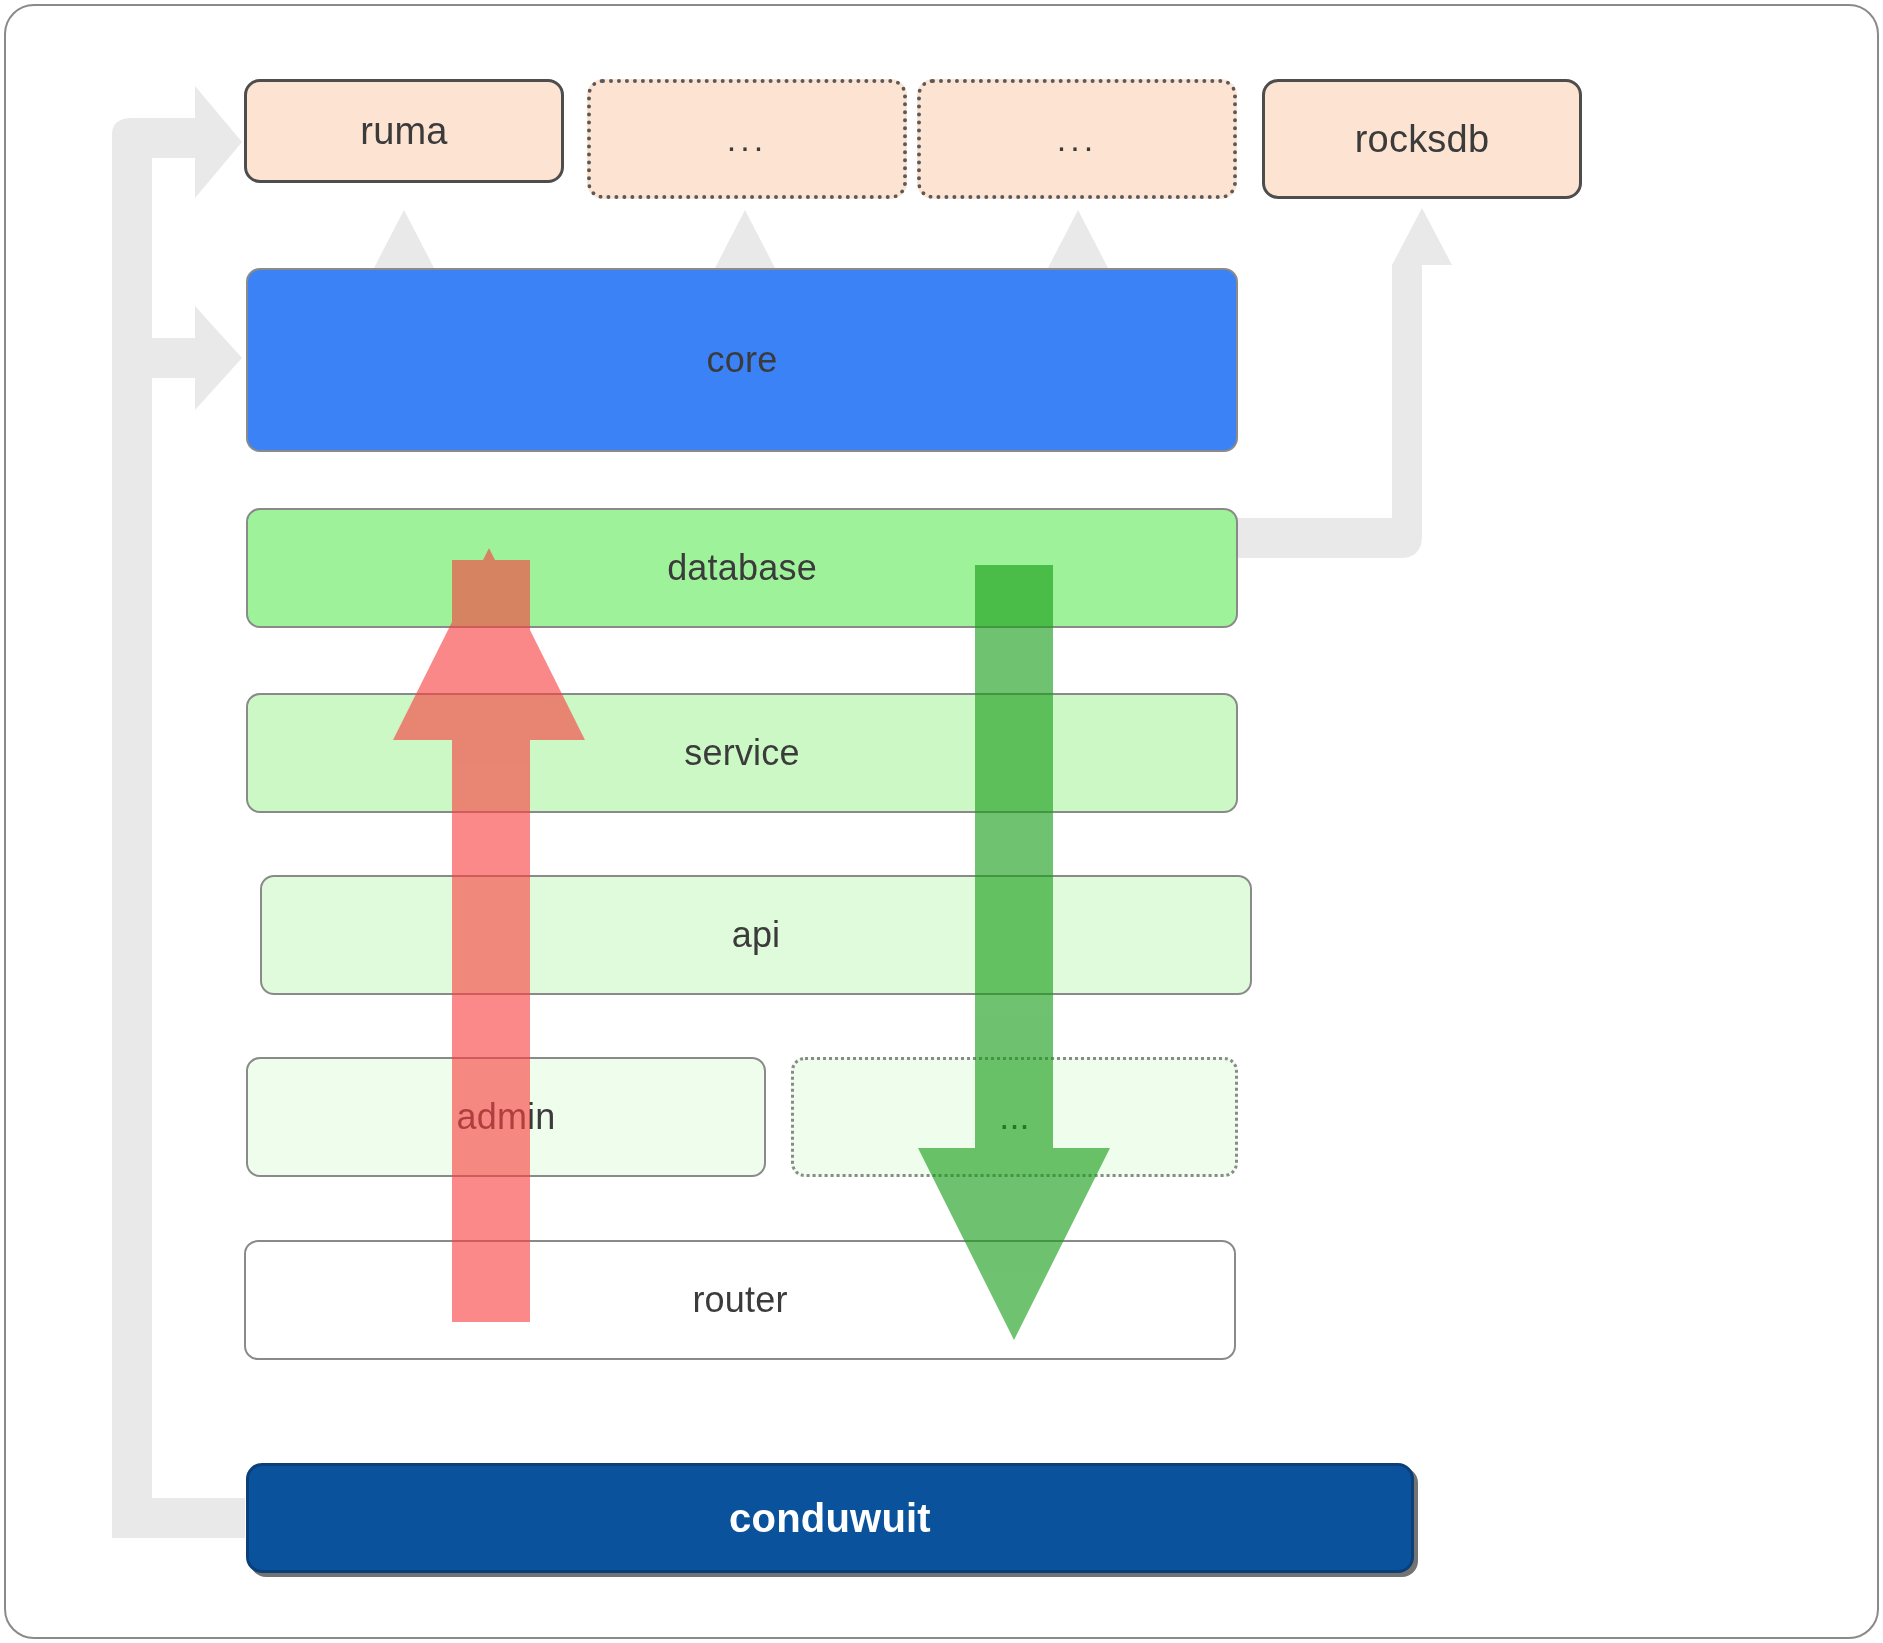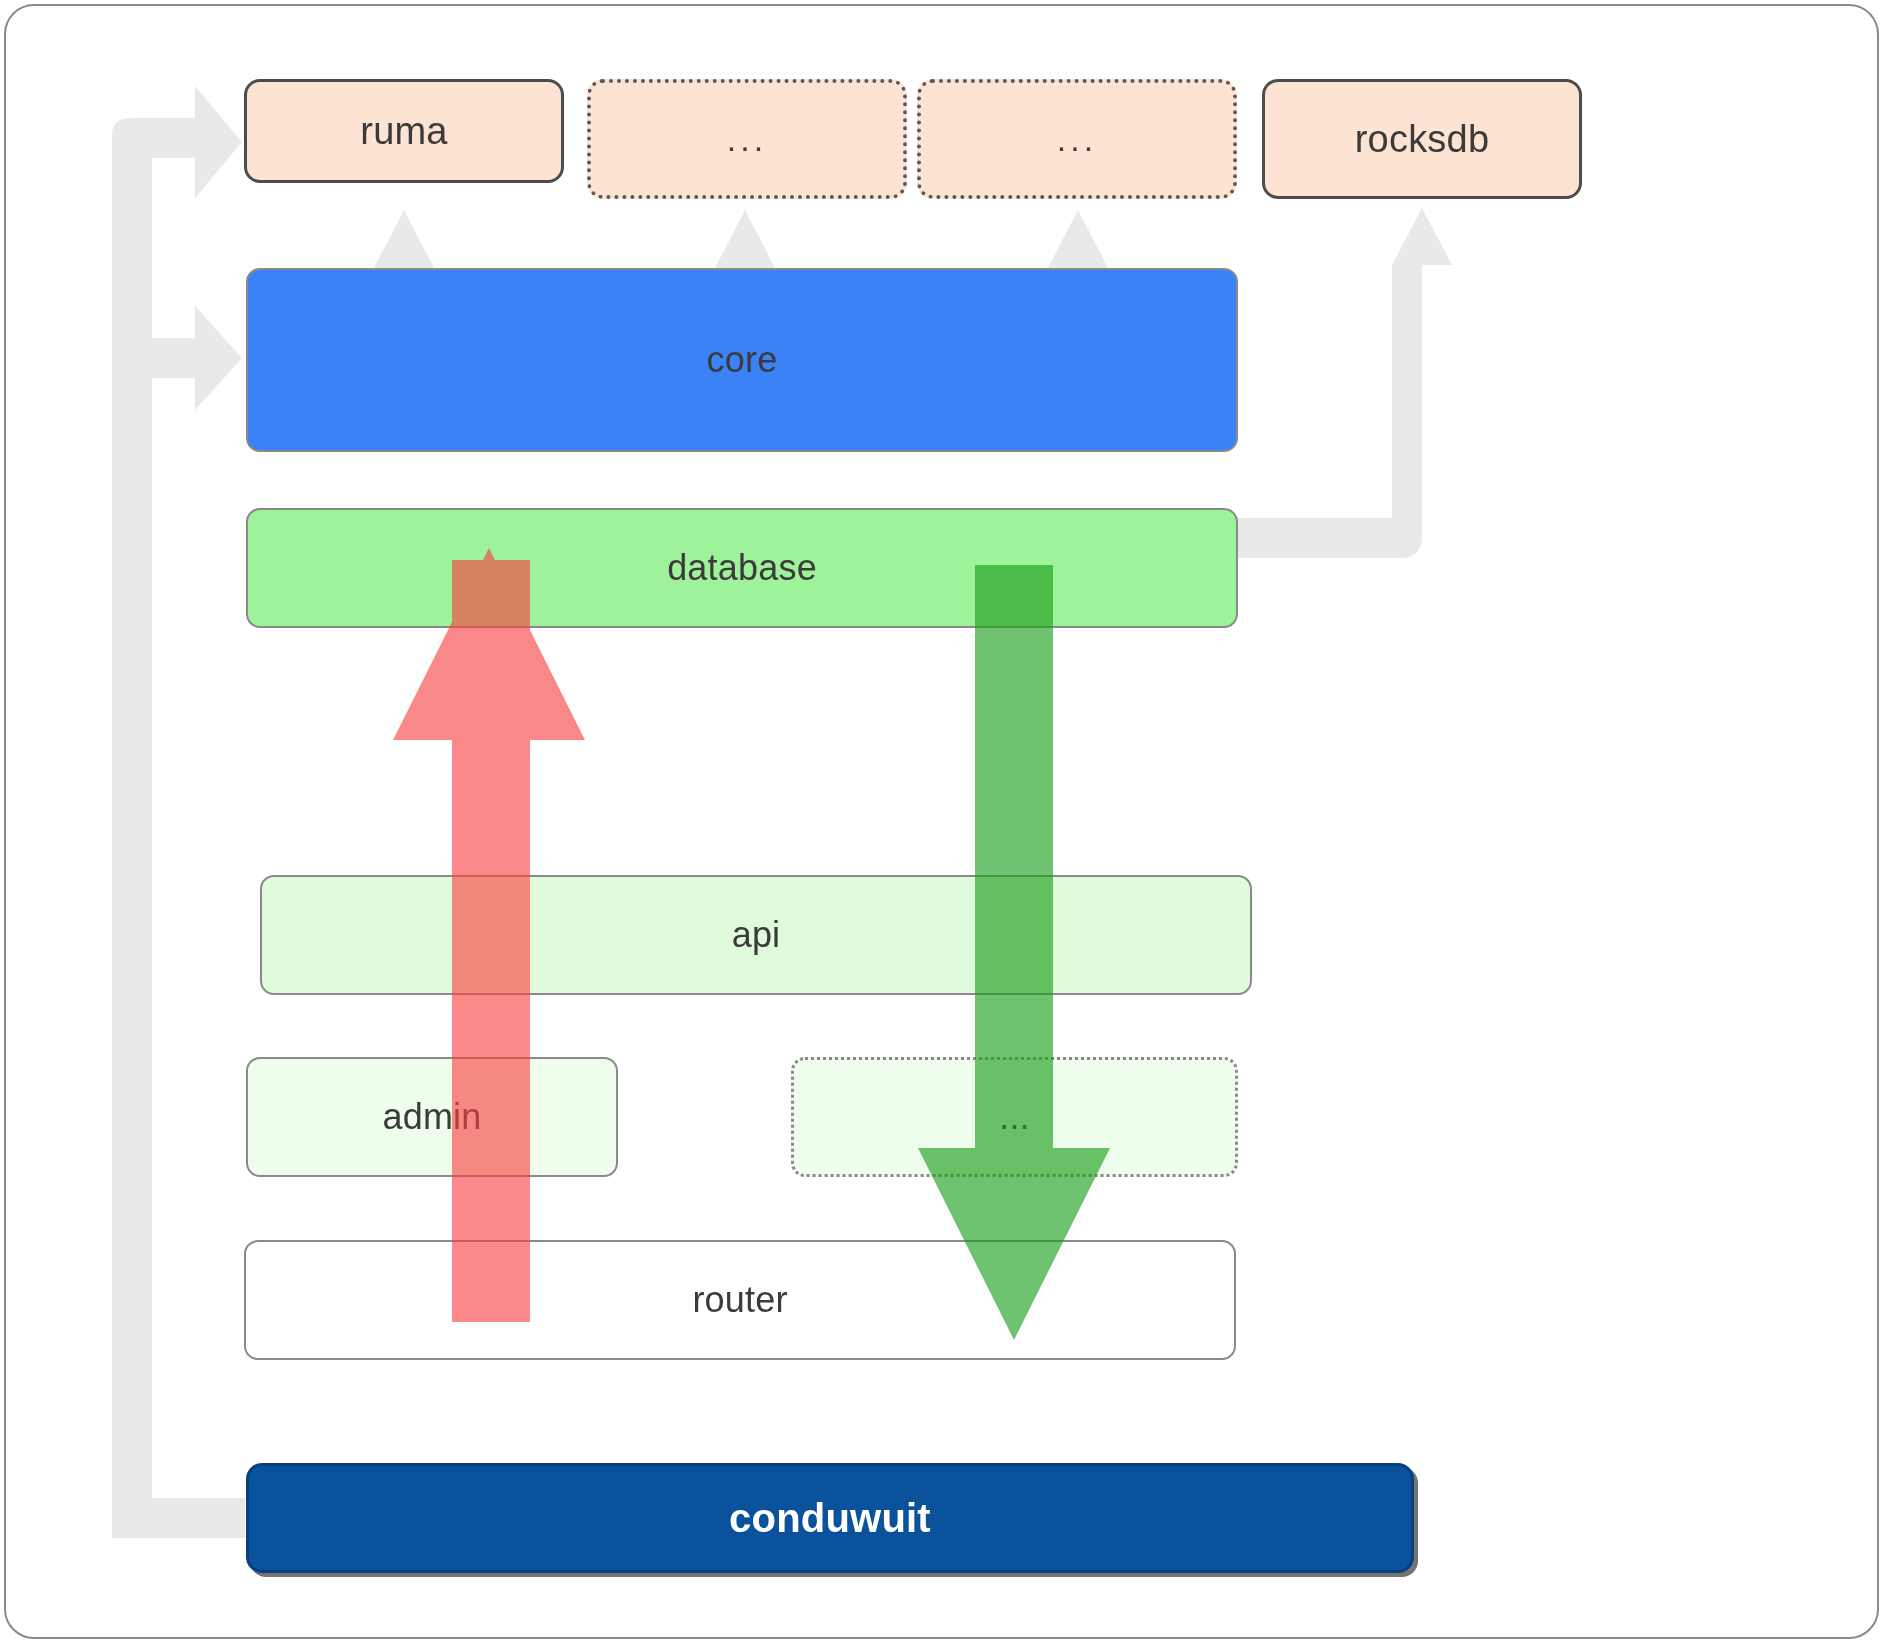--- a/index.html
+++ b/index.html
@@ -145,26 +145,29 @@
   </svg>
 
   <div class="node layerbox box-core" style="left:246px; top:268px; width:992px; height:184px;">
     <span class="lbl">core</span>
   </div>
 
   <div class="node layerbox box-database" style="left:246px; top:508px; width:992px; height:120px;">
     <span class="lbl">database</span>
   </div>
 
+  <div class="node layerbox box-service" style="left:246px; top:693px; width:992px; height:120px;">
+    <span class="lbl">service</span>
+  </div>
 
   <div class="node layerbox box-api" style="left:260px; top:875px; width:992px; height:120px;">
     <span class="lbl">api</span>
   </div>
 
-  <div class="node layerbox box-admin" style="left:246px; top:1057px; width:372px; height:120px;">
+  <div class="node layerbox box-admin" style="left:246px; top:1057px; width:520px; height:120px;">
     <span class="lbl">admin</span>
   </div>
 
   <div class="node layerbox box-dots ellipsis" style="left:791px; top:1057px; width:447px; height:120px;">
     <span class="lbl">...</span>
   </div>
 
   <div class="node layerbox box-router" style="left:244px; top:1240px; width:992px; height:120px;">
     <span class="lbl">router</span>
   </div>

